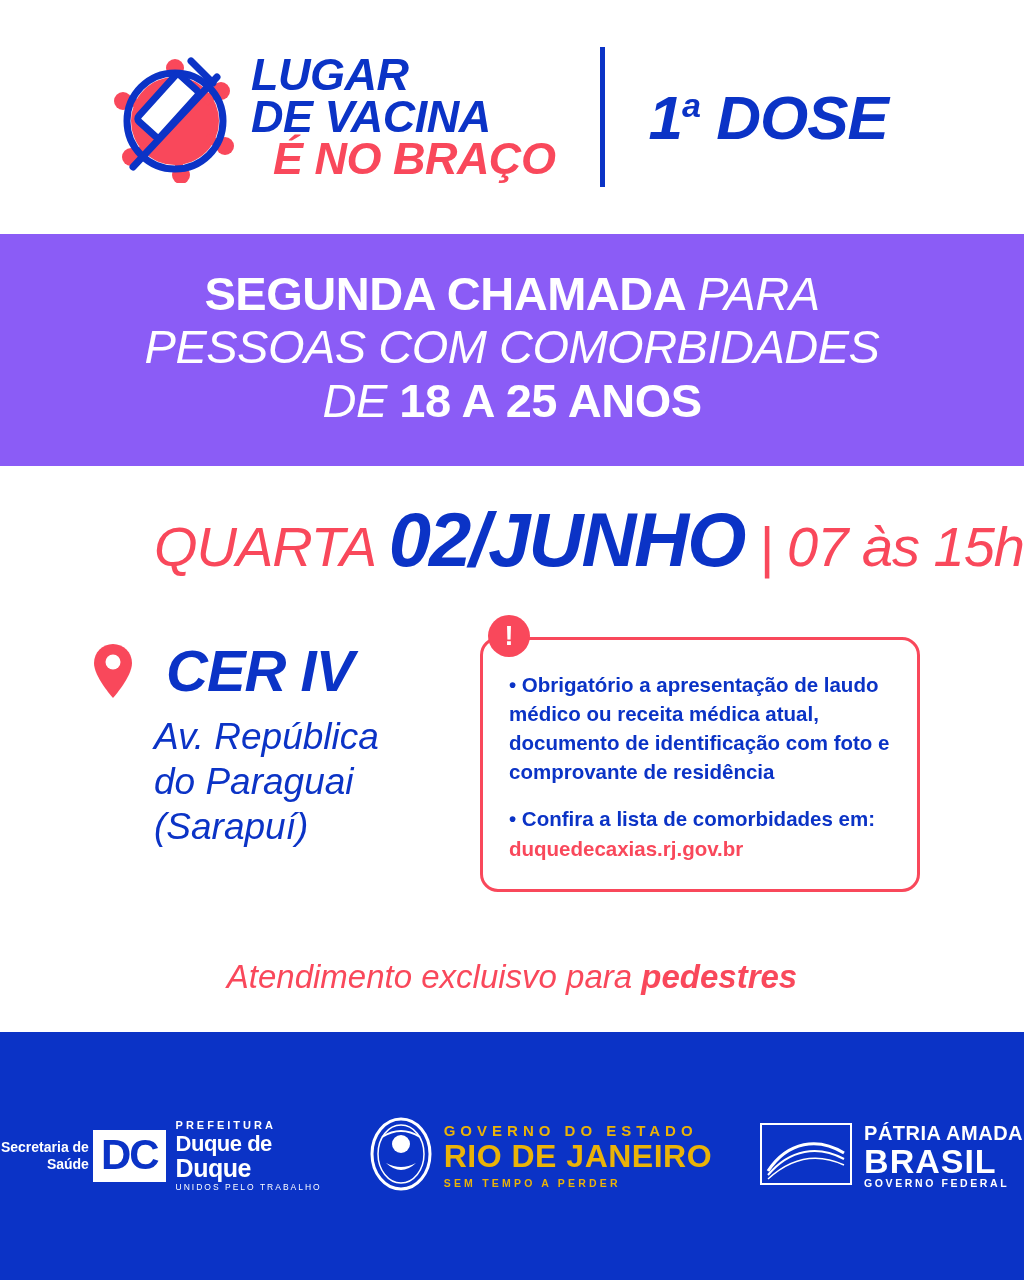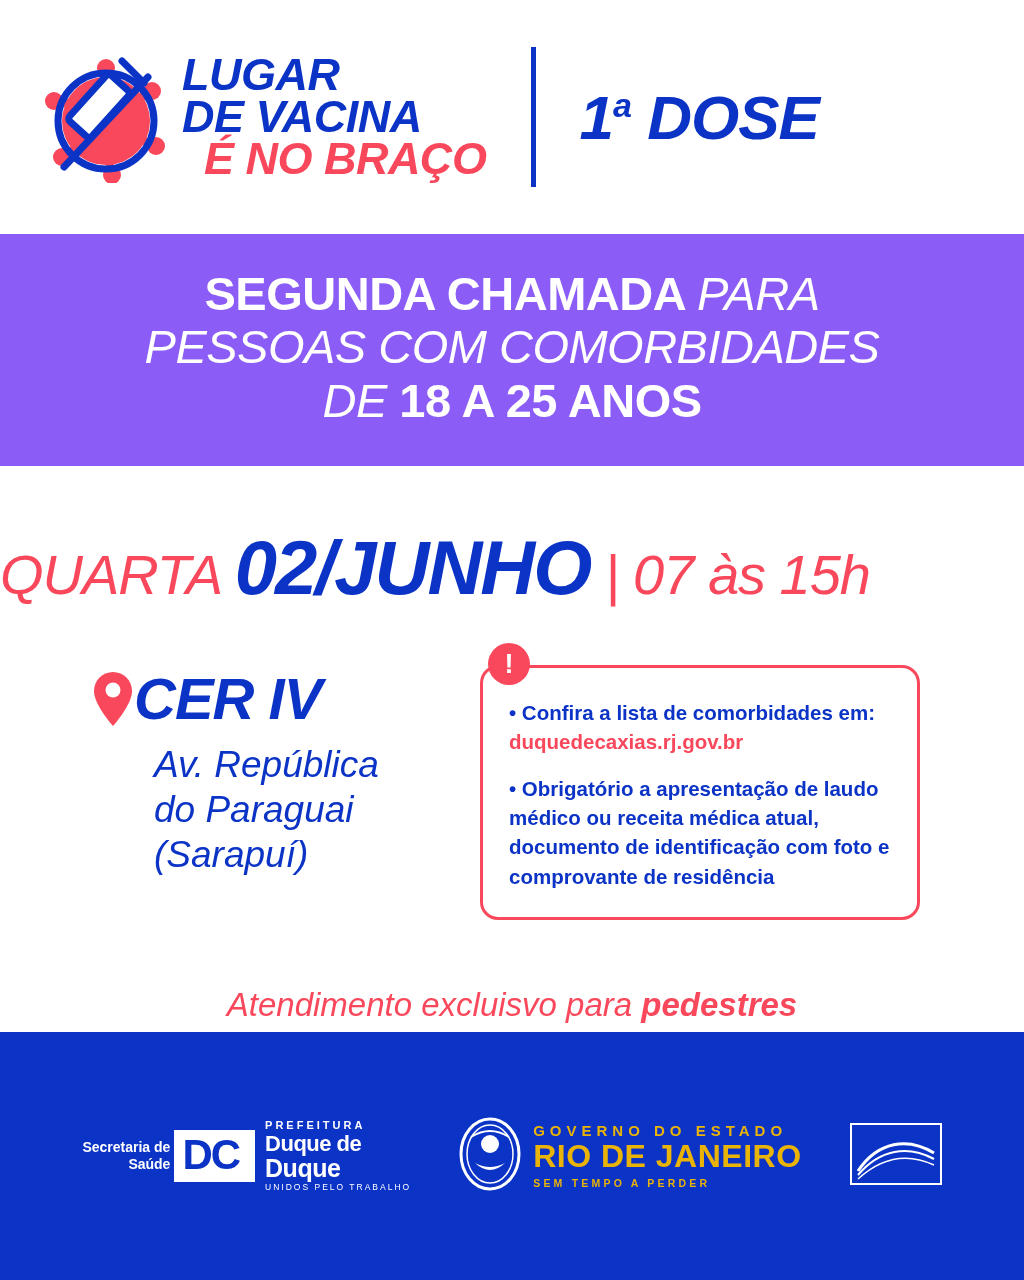--- a/index.html
+++ b/index.html
@@ -16,21 +16,21 @@
     height: 1280px;
     background: #ffffff;
   }
 
   
   .header {
     position: relative;
     height: 234px;
     display: flex;
     align-items: center;
-    padding-left: 40px;
+    padding-left: 109px;
   }
   .logo-mark {
     width: 132px;
     height: 132px;
     position: relative;
     flex: 0 0 132px;
   }
   .logo-mark svg { display: block; }
 
   .logo-words {
@@ -87,22 +87,22 @@
     font-size: 47px;
     line-height: 1.13;
     font-style: italic;
     letter-spacing: -0.5px;
   }
   .banner .strong { font-weight: bold; font-style: normal; }
   .banner .light  { font-weight: normal; font-style: italic; }
 
   
   .date-row {
-    text-align: left;
-    padding-top: 58px;
+    text-align: right;
+    padding-top: 30px;
     white-space: nowrap;
     font-style: italic;
     letter-spacing: -1px;
   }
   .date-weekday {
     color: #f9485b;
     font-size: 56px;
     font-weight: normal;
   }
   .date-main {
@@ -121,21 +121,21 @@
     padding: 54px 0 0 0;
   }
   .place {
     width: 470px;
     padding-left: 92px;
     position: relative;
   }
   .place-head {
     display: flex;
     align-items: center;
-    gap: 0;
+    gap: 32px;
   }
   .pin { width: 42px; height: 56px; flex: 0 0 42px; }
   .place-name {
     color: #0b33c6;
     font-size: 58px;
     font-weight: bold;
     font-style: italic;
     letter-spacing: -1px;
   }
   .place-addr {
@@ -217,21 +217,21 @@
   .dc-logo {
     display: flex;
     align-items: center;
   }
   .dc-badge {
     background: #ffffff;
     color: #0b33c6;
     font-weight: bold;
     font-size: 42px;
     letter-spacing: -2px;
-    padding: 4px 16px 6px 8px;
+    padding: 4px 8px 6px 8px;
     line-height: 1;
   }
   .dc-text { margin-left: 10px; color: #fff; line-height: 1.05; }
   .dc-text .t1 { font-size: 11px; letter-spacing: 3px; font-weight: bold; }
   .dc-text .t2 { font-size: 22px; font-weight: bold; letter-spacing: -0.5px; }
   .dc-text .t3 { font-size: 25px; font-weight: bold; letter-spacing: -0.5px; }
   .dc-text .t4 { font-size: 8.5px; letter-spacing: 2px; font-weight: normal; margin-top: 2px; }
 
   .rj-text { color: #eab308; line-height: 1.1; margin-left: 12px; }
   .rj-text .r1 { font-size: 15px; letter-spacing: 5px; font-weight: bold; }
@@ -320,22 +320,22 @@
       <div class="place-addr">
         <div>Av. República</div>
         <div>do Paraguai</div>
         <div>(Sarapuí)</div>
       </div>
     </div>
 
     <div class="notice">
       <div class="bang">!</div>
       <div class="notice-box">
+        <p>• Obrigatório a apresentação de laudo médico ou receita médica atual, documento de identificação com foto e comprovante de residência</p>
         <p><span>• Confira a lista de comorbidades em: </span><span class="site">duquedecaxias.rj.gov.br</span></p>
-        <p>• Obrigatório a apresentação de laudo médico ou receita médica atual, documento de identificação com foto e comprovante de residência</p>
       </div>
     </div>
   </div>
 
   <div class="pedestres">
     <span>Atendimento excluisvo para </span><b>pedestres</b>
   </div>
 
   <div class="footer">
 
@@ -374,16 +374,21 @@
 
     <div class="f-block">
       <span>
         <svg width="92" height="62" viewBox="0 0 92 62">
           <rect x="1" y="1" width="90" height="60" fill="none" stroke="#ffffff" stroke-width="2"></rect>
           <path d="M8 48 C28 18 58 14 84 30" fill="none" stroke="#ffffff" stroke-width="3"></path>
           <path d="M8 52 C30 26 58 22 84 36" fill="none" stroke="#ffffff" stroke-width="2"></path>
           <path d="M8 56 C32 34 58 30 84 42" fill="none" stroke="#ffffff" stroke-width="1.5"></path>
         </svg>
       </span>
+      <div class="br-text">
+        <div class="b1">PÁTRIA AMADA</div>
+        <div class="b2">BRASIL</div>
+        <div class="b3">GOVERNO FEDERAL</div>
+      </div>
     </div>
 
   </div>
 </div>
 
 </body></html>

